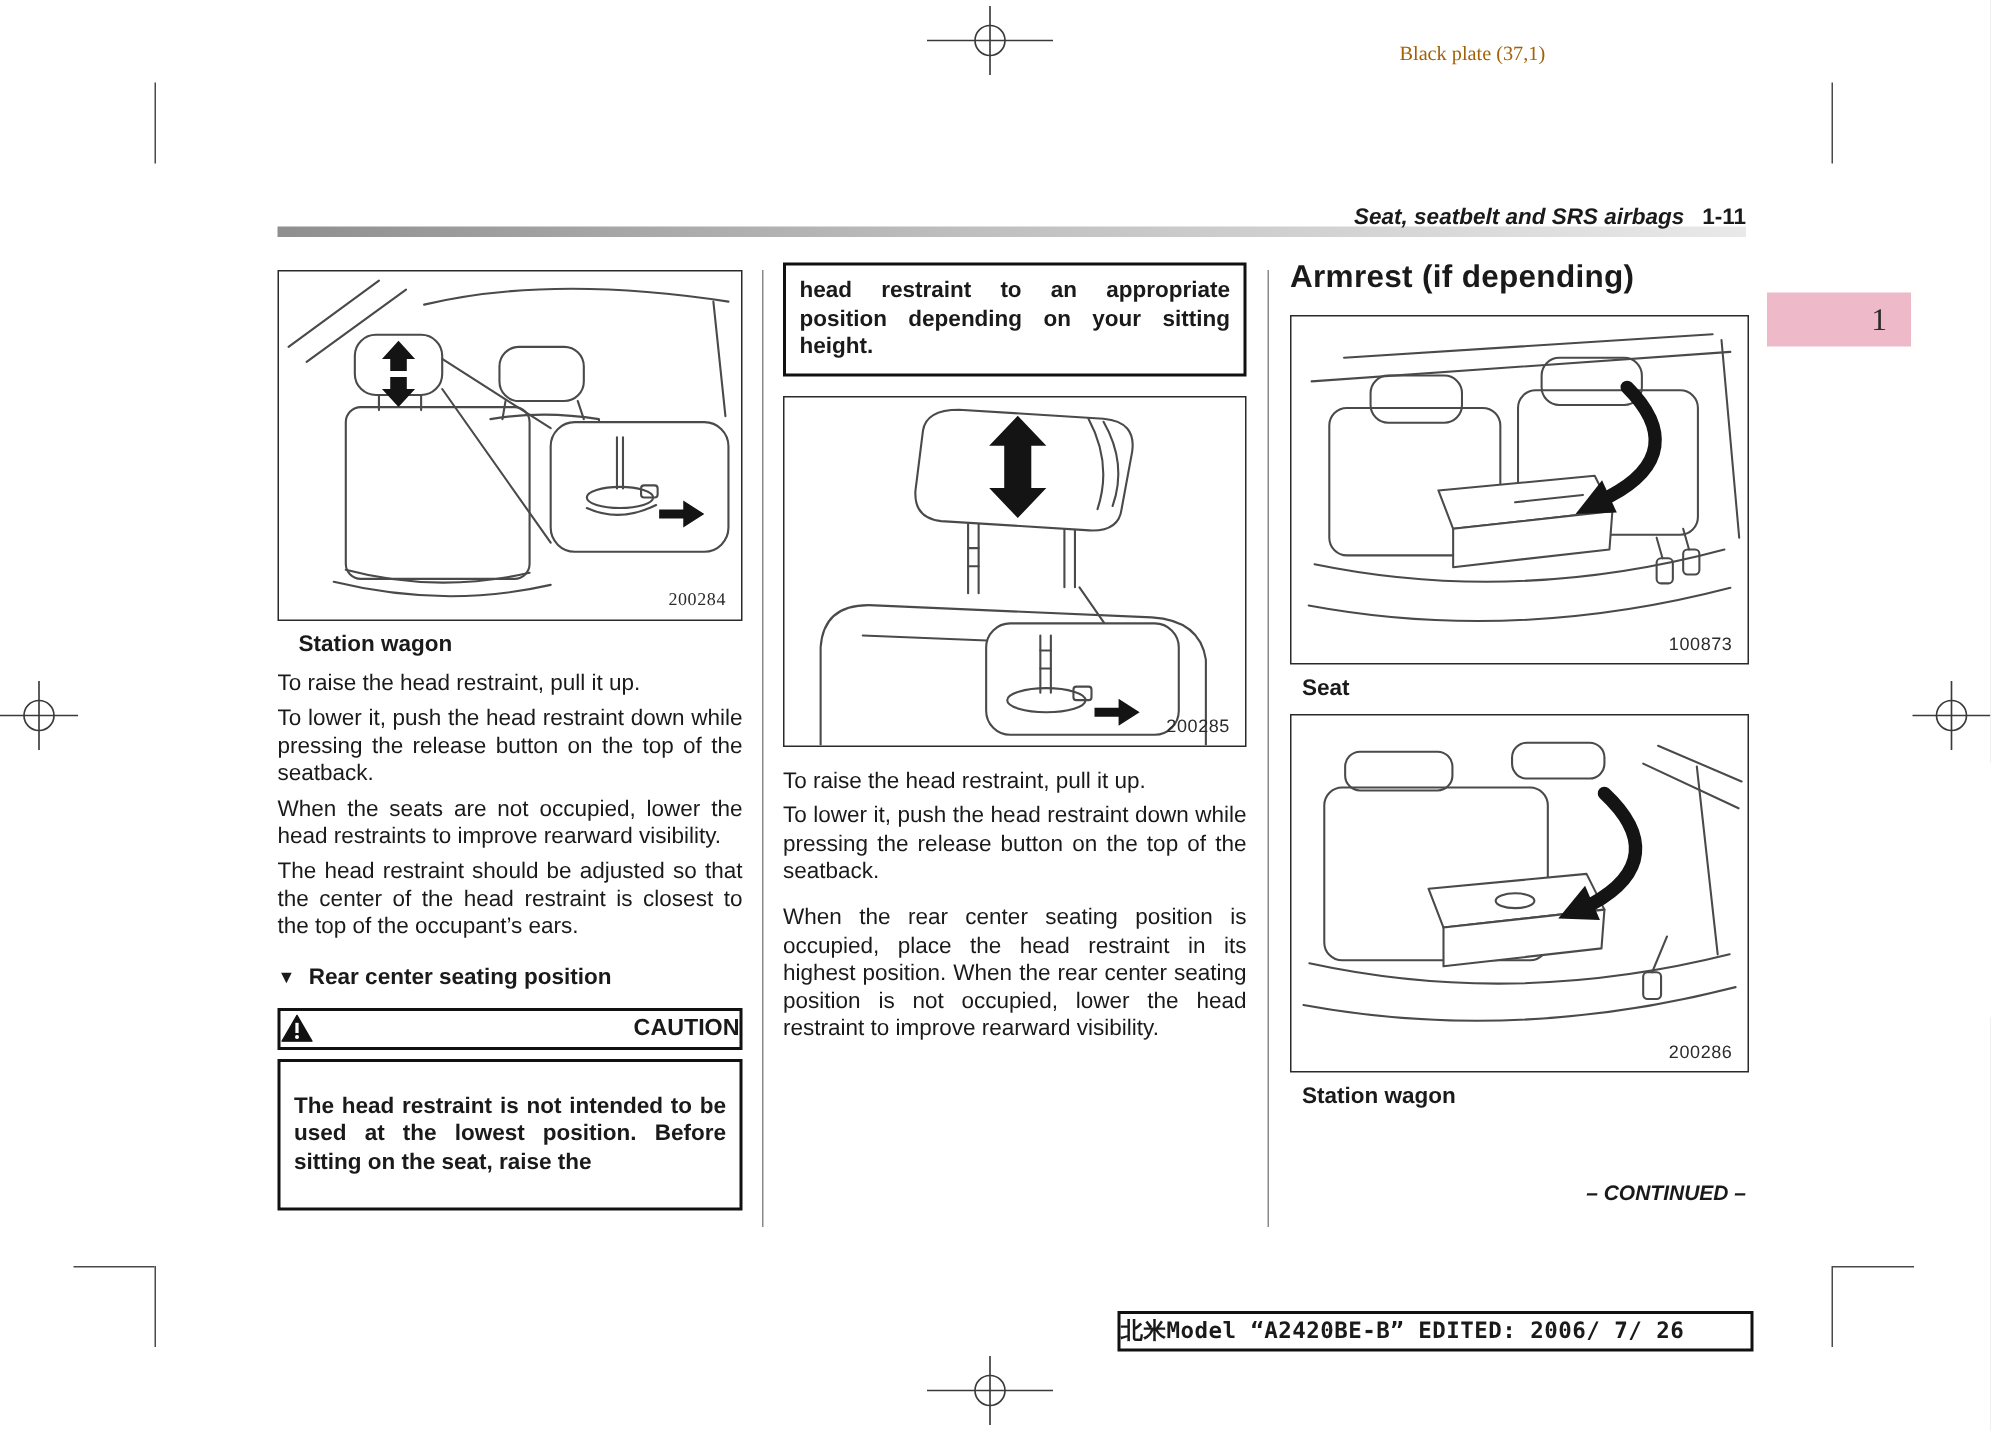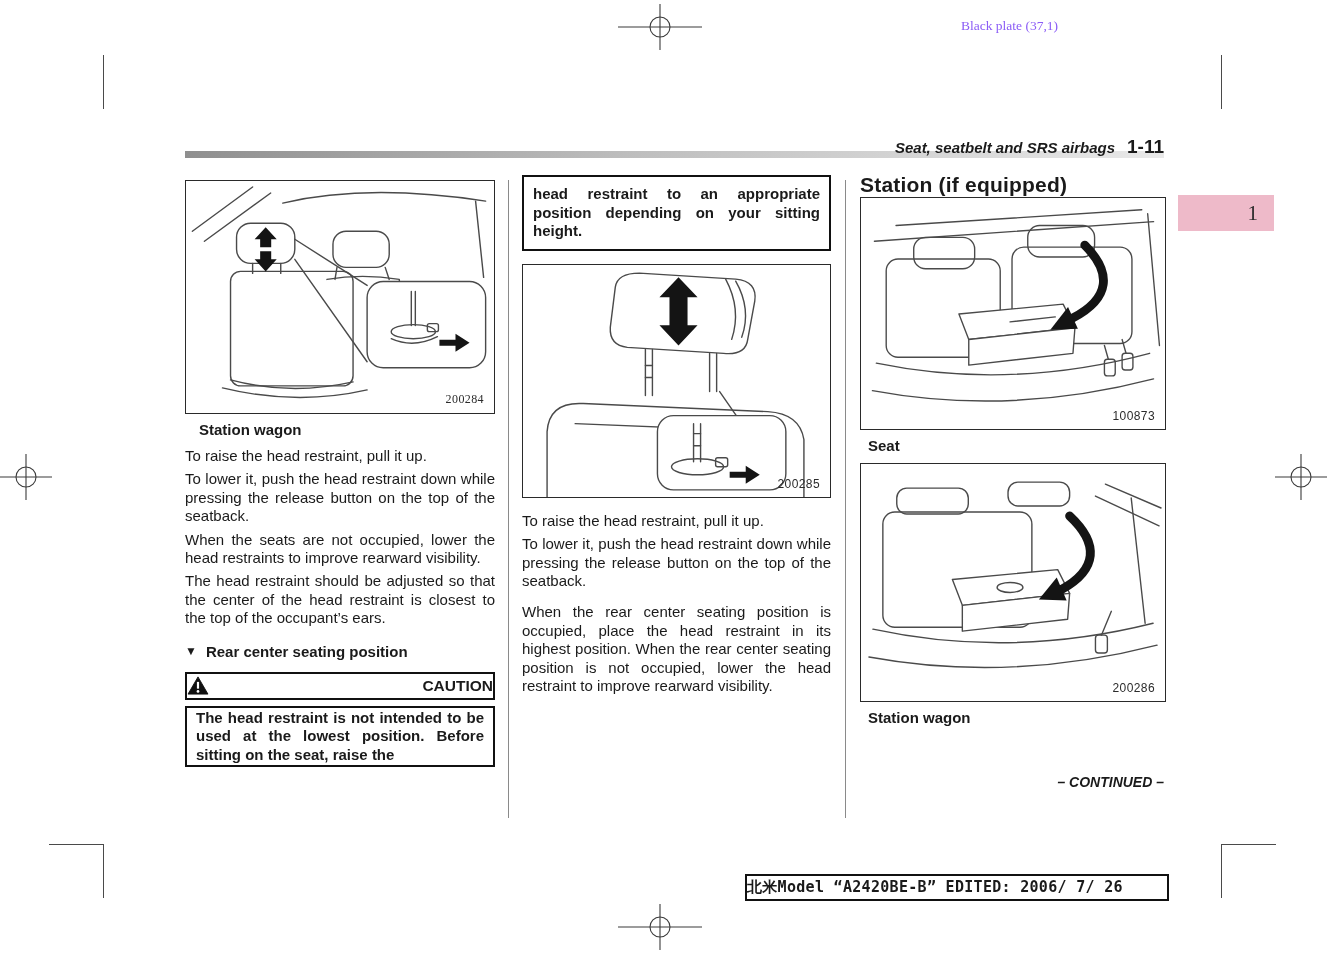--- a/index.html
+++ b/index.html
@@ -6,29 +6,29 @@
   .sheet{
     position:relative;width:1327px;height:954px;background:#ffffff;
     overflow:hidden;font-family:"Liberation Sans",sans-serif;color:#1a1a1a;
   }
   
   .mark{position:absolute;overflow:visible;}
   .mark line,.mark circle{stroke:#3a3a3a;stroke-width:1.1;fill:none;}
   .tickv{position:absolute;width:1px;background:#4a4a4a;}
   .tickh{position:absolute;height:1px;background:#4a4a4a;}
   
-  .plate-note{position:absolute;left:933px;top:18px;font-family:"Liberation Serif",serif;font-size:13.5px;color:#8b5cf6;margin-left:28px;}
+  .plate-note{position:absolute;left:933px;top:28px;font-family:"Liberation Serif",serif;font-size:13.5px;color:#a16207;}
   
   .header-rule{
     position:absolute;left:185px;top:151px;width:979px;height:7px;
     background:linear-gradient(to right,#8f8f8f 0%,#bdbdbd 45%,#e9e9e9 100%);
   }
   .header-text{position:absolute;right:163px;top:136px;display:flex;align-items:baseline;gap:12px;}
   .header-section{font-style:italic;font-weight:bold;font-size:15px;}
-  .header-pagenum{font-weight:bold;font-size:19px;}
+  .header-pagenum{font-weight:bold;font-size:15px;}
   
   .side-tab{
     position:absolute;left:1178px;top:195px;width:96px;height:36px;background:#eebac9;
     display:flex;align-items:center;justify-content:flex-end;padding-right:16px;box-sizing:border-box;
     font-family:"Liberation Serif",serif;font-size:21px;color:#2b2b2b;
   }
   
   .vdiv{position:absolute;top:180px;height:638px;width:1px;background:#8a8a8a;}
   .col{position:absolute;top:165px;}
   .col-left{left:185px;width:310px;}
@@ -40,21 +40,21 @@
   .fig-caption{font-weight:bold;font-size:15px;margin:7px 0 9px 14px;}
   .col-right .fig-caption{margin-left:8px;}
   p.body{font-size:15px;line-height:18.4px;text-align:justify;margin:0 0 5px 0;}
   .subhead{margin-top:15px;font-weight:bold;font-size:15px;display:flex;align-items:center;gap:9px;}
   .subhead .tri{font-size:12px;line-height:1;}
   .caution-head{
     margin-top:12px;border:2px solid #111;height:28px;display:flex;align-items:center;justify-content:space-between;
     gap:9px;font-weight:bold;font-size:15.5px;box-sizing:border-box;
   }
   .caution-body{
-    margin-top:6px;border:2px solid #111;padding:1px 9px;font-weight:bold;font-size:15px;
+    margin-top:6px;border:2px solid #111;padding:21px 9px;font-weight:bold;font-size:15px;
     line-height:18.6px;text-align:justify;box-sizing:border-box;
   }
   .intro-box{
     border:2px solid #111;padding:8px 9px;font-weight:bold;font-size:15px;line-height:18.6px;
     text-align:justify;box-sizing:border-box;
   }
   .armrest-heading{font-size:21px;font-weight:bold;margin:8px 0 0 0;letter-spacing:0.2px;}
   .continued{margin-top:48px;text-align:right;font-style:italic;font-weight:bold;font-size:14px;padding-right:2px;}
   
   .footer-box{
@@ -187,22 +187,22 @@
         <polygon class="fill" points="206,206 222,206 222,200 236,209 222,218 222,212 206,212"></polygon>
       </svg>
       <span class="fig-num">200285</span>
     </div>
     <p class="body" style="margin-top:14px;">To raise the head restraint, pull it up.</p>
     <p class="body">To lower it, push the head restraint down while pressing the release button on the top of the seatback.</p>
     <p class="body" style="margin-top:13px;">When the rear center seating position is occupied, place the head restraint in its highest position. When the rear center seating position is not occupied, lower the head restraint to improve rearward visibility.</p>
   </div>
 
   <div class="col col-right">
-    <h2 class="armrest-heading">Station (if equipped)</h2>
-    <div class="figure-box" style="height:233px;">
+    <h2 class="armrest-heading">Armrest (if depending)</h2>
+    <div class="figure-box" style="height:233px;margin-top:13px;">
       <svg class="art" viewBox="0 0 306 235">
         <path d="M12 44 L296 24"></path>
         <path d="M34 28 L284 12"></path>
         <path d="M290 16 L302 150"></path>
         <rect x="52" y="40" width="62" height="32" rx="12"></rect>
         <rect x="168" y="28" width="68" height="32" rx="12"></rect>
         <rect x="24" y="62" width="116" height="100" rx="12"></rect>
         <rect x="152" y="50" width="122" height="98" rx="12"></rect>
         <polygon class="white" points="98,118 204,108 216,132 108,144"></polygon>
         <polygon class="white" points="108,144 216,132 214,158 108,170"></polygon>

